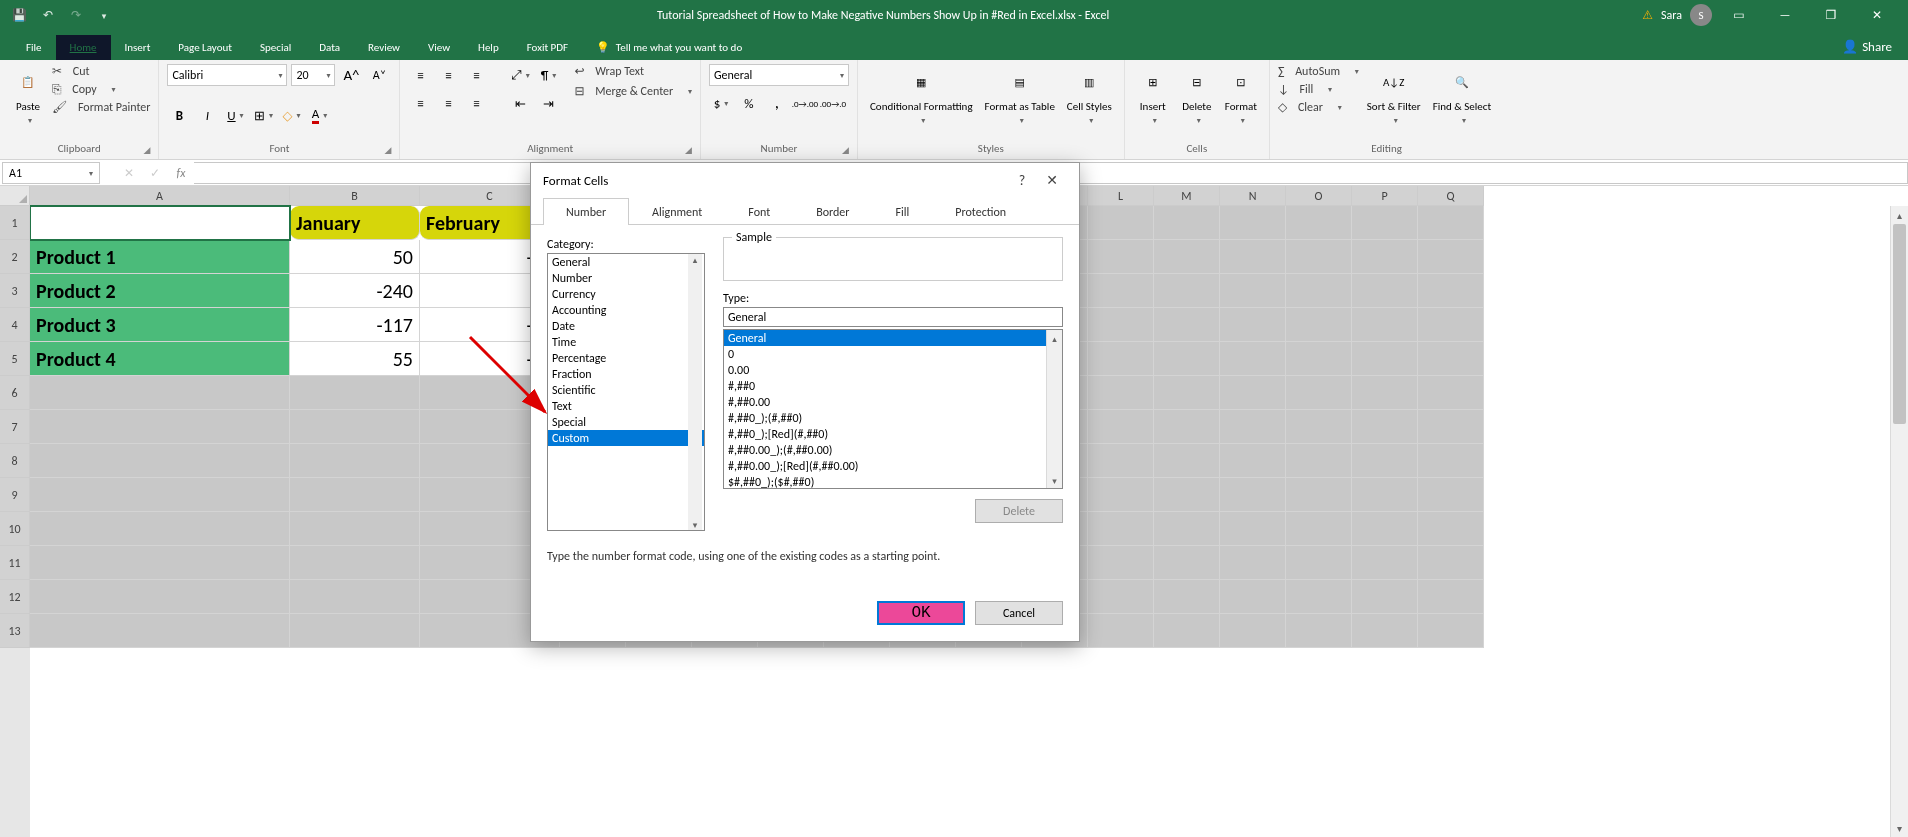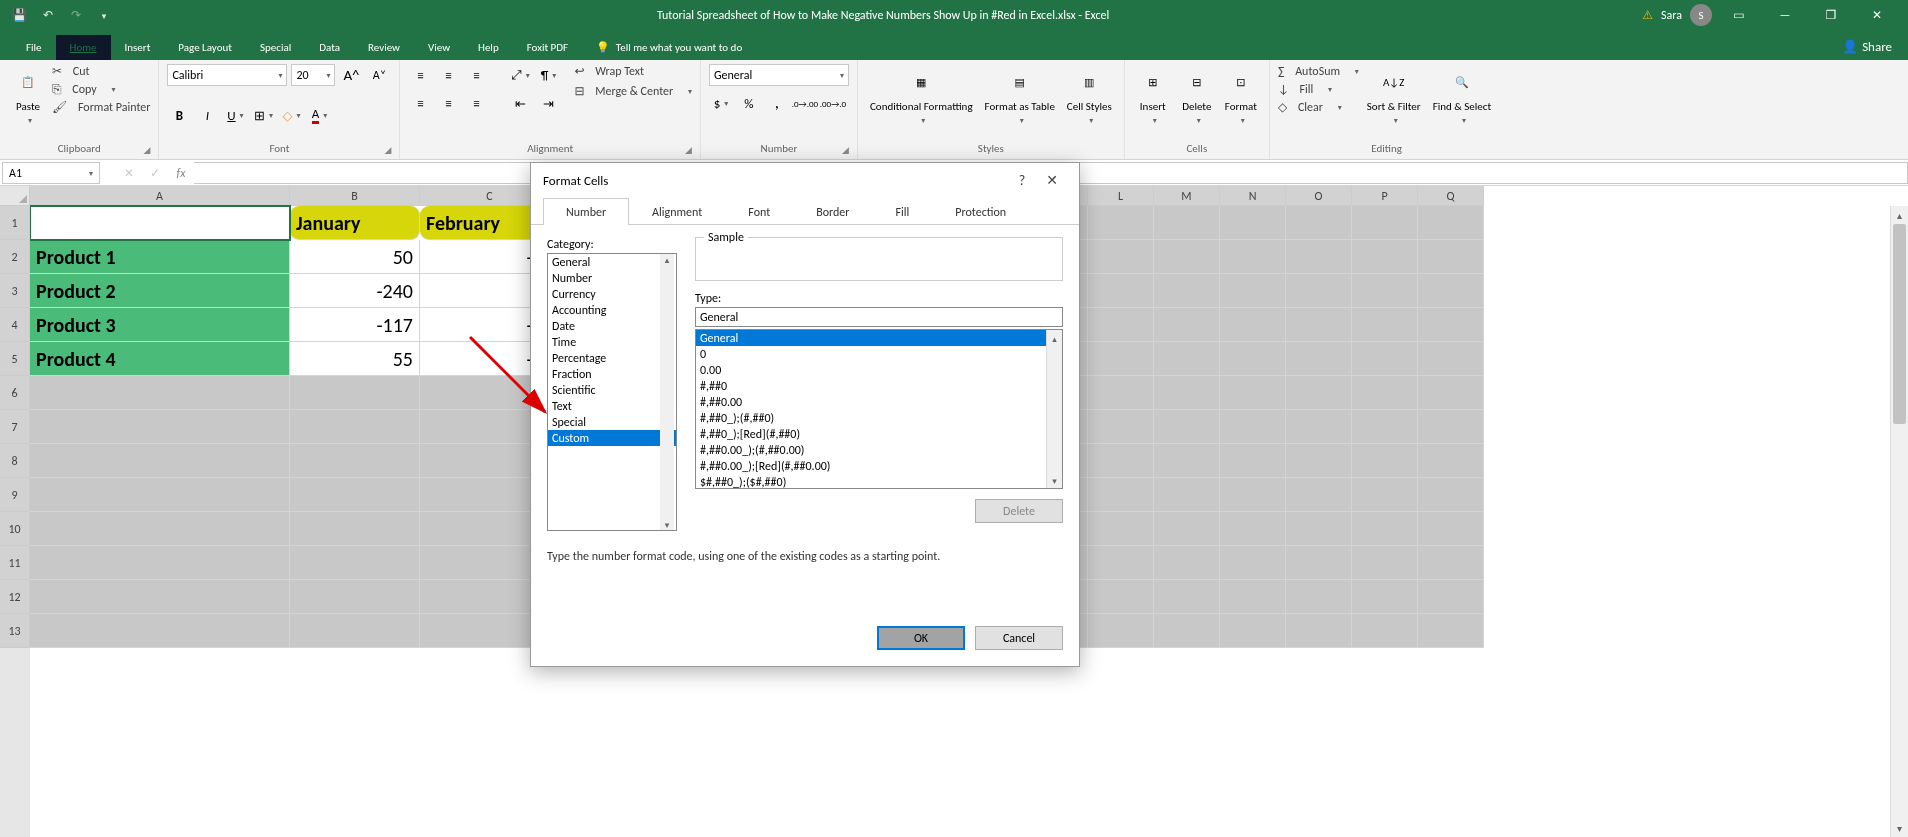--- a/index.html
+++ b/index.html
@@ -72,40 +72,40 @@
 
 .backdrop-dialog { position: absolute; left: 530px; top: 162px; width: 550px; background: #fff; border: 1px solid #999; box-shadow: 0 5px 20px rgba(0,0,0,0.3); font-size: 12px; }
 .dlg-title { height: 34px; display: flex; align-items: center; padding: 0 12px; font-size: 13px; }
 .dlg-title .sp { flex: 1; }
 .dlg-title .help, .dlg-title .close { width: 30px; text-align: center; font-size: 14px; color: #444; }
 .dlg-tabs { display: flex; border-bottom: 1px solid #ccc; padding: 0 12px; }
 .dlg-tab { padding: 6px 22px; border: 1px solid transparent; border-bottom: none; font-size: 12px; color: #333; position: relative; top: 1px; }
 .dlg-tab.active { border-color: #ccc; background: #fff; }
 .dlg-body { padding: 12px 16px 16px; }
 .dlg-row { display: flex; gap: 18px; }
-.cat-col { width: 130px; }
+.cat-col { width: 158px; }
 .cat-label { font-size: 12px; margin-bottom: 2px; }
 .listbox { border: 1px solid #888; height: 278px; background: #fff; overflow: hidden; }
 .listbox .item { padding: 1px 4px; font-size: 12px; }
 .listbox .item.sel { background: #0078d7; color: #ffffff; }
 .right-col { flex: 1; }
 .fieldset { border: 1px solid #ccc; padding: 10px; position: relative; margin-bottom: 10px; height: 44px; }
 .fieldset .legend { position: absolute; top: -8px; left: 8px; background: #fff; padding: 0 4px; font-size: 12px; }
 .type-input { width: 100%; border: 1px solid #888; height: 20px; padding: 0 4px; font-size: 12px; margin-bottom: 2px; }
 .fmt-list { border: 1px solid #888; height: 160px; overflow: hidden; position: relative; }
 .fmt-list .item { padding: 1px 4px; font-size: 12px; }
 .fmt-list .item.sel { background: #0078d7; color: #fff; }
 .fmt-scroll { position: absolute; right: 0; top: 0; bottom: 0; width: 16px; background: #f0f0f0; border-left: 1px solid #dadada; }
 .fmt-scroll .su, .fmt-scroll .sd { height: 16px; display: flex; align-items: center; justify-content: center; font-size: 9px; color: #666; }
 .fmt-scroll .sd { position: absolute; bottom: 0; width: 100%; }
 .delete-row { text-align: right; margin-top: 10px; }
 .btn { width: 88px; height: 24px; border: 1px solid #adadad; background: #e1e1e1; font-size: 12px; color: #888; }
-.hint { font-size: 12px; color: #333; margin-top: 18px; margin-bottom: 47px; }
+.hint { font-size: 12px; color: #333; margin-top: 18px; margin-bottom: 22px; }
 .dlg-buttons { display: flex; justify-content: flex-end; gap: 10px; padding: 0 16px 16px; }
-.btn-ok { width: 88px; height: 24px; border: 2px solid #0078d7; background: #a3a3a3; font-size: 12px; }
+.btn-ok { width: 88px; height: 24px; border: 2px solid #0078d7; background: #ec4899; font-size: 16px; font-family: Liberation Mono, monospace; }
 .btn-cancel { width: 88px; height: 24px; border: 1px solid #adadad; background: #e1e1e1; font-size: 12px; }
 
 
 .arrow { position: absolute; left: 465px; top: 332px; width: 90px; height: 90px; pointer-events: none; }
 
 .scroll-box-side { position: absolute; right: 2px; top: 0; bottom: 0; width: 14px; background: #f0f0f0; }
 .scroll-box-side::before { content: "▴"; position: absolute; top: 0; width: 100%; text-align: center; font-size: 9px; color: #666; }
 .scroll-box-side::after { content: "▾"; position: absolute; bottom: 0; width: 100%; text-align: center; font-size: 9px; color: #666; }
 .listbox { position: relative; }
 </style>

